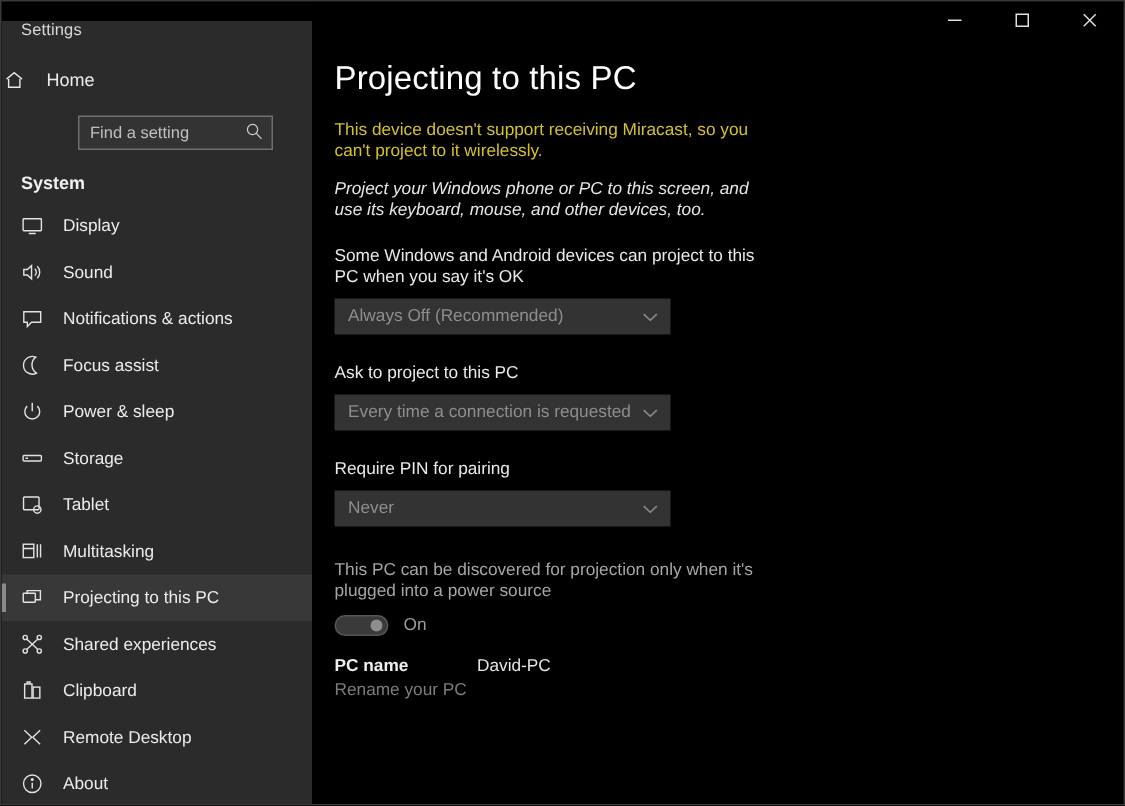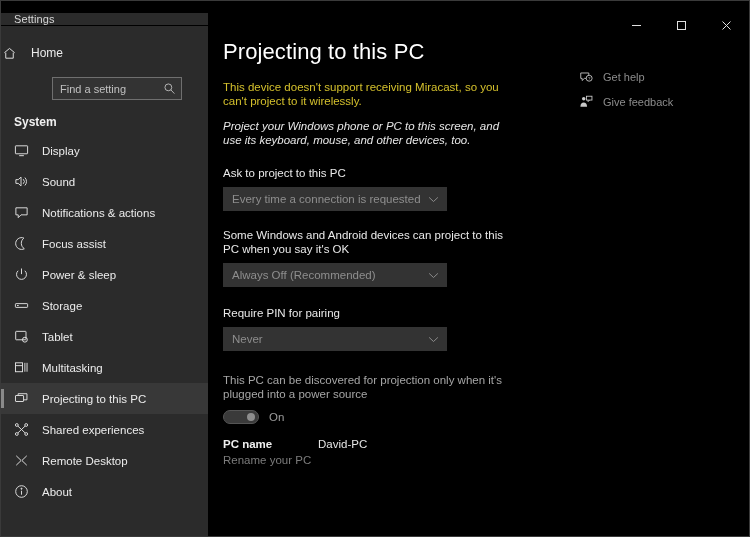--- a/index.html
+++ b/index.html
@@ -20,25 +20,25 @@
     height: 537px;
     background: #000000;
     border: 1px solid #3a3a3a;
     box-sizing: border-box;
     overflow: hidden;
   }
 
   
   .titlebar {
     position: absolute;
-    top: 12px; left: 0;
+    top: 0; left: 0;
     width: 100%;
     height: 25px;
     display: flex;
-    align-items: flex-start;
+    align-items: flex-end;
     z-index: 10;
   }
   .titlebar-left {
     width: 207px;
     background: #2b2b2b;
     display: flex;
     align-items: center;
     padding-left: 13px;
     box-sizing: border-box;
   }
@@ -442,20 +442,30 @@
             <circle cx="13" cy="3.2" r="1.5"></circle>
             <circle cx="3" cy="12.8" r="1.5"></circle>
             <circle cx="13" cy="12.8" r="1.5"></circle>
             <line x1="4.2" y1="4.4" x2="11.8" y2="11.6"></line>
             <line x1="11.8" y1="4.4" x2="4.2" y2="11.6"></line>
           </svg>
         </span>
         <span class="nav-label">Shared experiences</span>
       </div>
 
+      <div class="nav-item">
+        <span class="nav-ic">
+          <svg width="15" height="15" viewBox="0 0 16 16" fill="none" stroke="currentColor" stroke-width="1">
+            <rect x="2.6" y="3.2" width="5.2" height="10"></rect>
+            <rect x="8.6" y="5.4" width="4.8" height="7.8"></rect>
+            <path d="M4.4 3.2 V1.8 H6.4 V3.2"></path>
+          </svg>
+        </span>
+        <span class="nav-label">Clipboard</span>
+      </div>
 
       <div class="nav-item">
         <span class="nav-ic">
           <svg width="15" height="15" viewBox="0 0 16 16" fill="none" stroke="currentColor" stroke-width="1">
             <path d="M2.4 3 L7.6 8 L2.4 13"></path>
             <path d="M13.6 3 L8.4 8 L13.6 13"></path>
           </svg>
         </span>
         <span class="nav-label">Remote Desktop</span>
       </div>
@@ -474,45 +484,45 @@
     </div>
   </div>
 
   <div class="content">
 
     <h1 class="page-title">Projecting to this PC</h1>
 
     <div class="warn-text">This device doesn't support receiving Miracast, so you can't project to it wirelessly.</div>
 
     <div class="desc-text">Project your Windows phone or PC to this screen, and use its keyboard, mouse, and other devices, too.</div>
+
+    <div class="field-group" style="margin-top:17px;">
+      <div class="field-label">Some Windows and Android devices can project to this PC when you say it's OK</div>
+      <div class="dropdown">
+        <span class="dropdown-value">Always Off (Recommended)</span>
+        <span class="dropdown-chevron">
+          <svg width="11" height="7" viewBox="0 0 12 8" fill="none" stroke="currentColor" stroke-width="1.1">
+            <path d="M1 1.6 L6 6.3 L11 1.6"></path>
+          </svg>
+        </span>
+      </div>
+    </div>
 
     <div class="field-group" style="margin-top:19px;">
       <div class="field-label">Ask to project to this PC</div>
       <div class="dropdown">
         <span class="dropdown-value">Every time a connection is requested</span>
         <span class="dropdown-chevron">
           <svg width="11" height="7" viewBox="0 0 12 8" fill="none" stroke="currentColor" stroke-width="1.1">
             <path d="M1 1.6 L6 6.3 L11 1.6"></path>
           </svg>
         </span>
       </div>
     </div>
 
-    <div class="field-group" style="margin-top:17px;">
-      <div class="field-label">Some Windows and Android devices can project to this PC when you say it's OK</div>
-      <div class="dropdown">
-        <span class="dropdown-value">Always Off (Recommended)</span>
-        <span class="dropdown-chevron">
-          <svg width="11" height="7" viewBox="0 0 12 8" fill="none" stroke="currentColor" stroke-width="1.1">
-            <path d="M1 1.6 L6 6.3 L11 1.6"></path>
-          </svg>
-        </span>
-      </div>
-    </div>
-
     <div class="field-group" style="margin-top:19px;">
       <div class="field-label">Require PIN for pairing</div>
       <div class="dropdown">
         <span class="dropdown-value">Never</span>
         <span class="dropdown-chevron">
           <svg width="11" height="7" viewBox="0 0 12 8" fill="none" stroke="currentColor" stroke-width="1.1">
             <path d="M1 1.6 L6 6.3 L11 1.6"></path>
           </svg>
         </span>
       </div>
@@ -529,38 +539,15 @@
       <span class="toggle-label">On</span>
     </div>
 
     <div class="pcname-row">
       <span class="pcname-key">PC name</span>
       <span class="pcname-val">David-PC</span>
     </div>
     <a class="rename-link">Rename your PC</a>
 
     
-    <div class="helppane">
-      <div class="help-item">
-        <span class="help-ic">
-          <svg width="14" height="14" viewBox="0 0 16 16" fill="none" stroke="currentColor" stroke-width="1">
-            <path d="M2 3.4 H11.2 V9.6 H6.2 L3.6 12 V9.6 H2 Z"></path>
-            <circle cx="11.6" cy="9.4" r="3.4" fill="#000000"></circle>
-            <text x="11.6" y="11.2" font-size="5" fill="currentColor" stroke="none" text-anchor="middle" font-family="Liberation Sans">?</text>
-          </svg>
-        </span>
-        <span class="help-label">Get help</span>
-      </div>
-      <div class="help-item">
-        <span class="help-ic">
-          <svg width="14" height="14" viewBox="0 0 16 16" fill="none" stroke="currentColor" stroke-width="1">
-            <circle cx="5.4" cy="4.2" r="2" fill="currentColor" stroke="none"></circle>
-            <path d="M1.6 13.4 C1.6 10.2 3.3 8.6 5.4 8.6 C7.5 8.6 9.2 10.2 9.2 13.4 Z" fill="currentColor" stroke="none"></path>
-            <rect x="8.6" y="1.4" width="6.2" height="4.4" fill="none"></rect>
-            <path d="M10.4 5.8 V7.6 L12.2 5.8"></path>
-          </svg>
-        </span>
-        <span class="help-label">Give feedback</span>
-      </div>
-    </div>
 
   </div>
 </div>
 
 </body></html>

